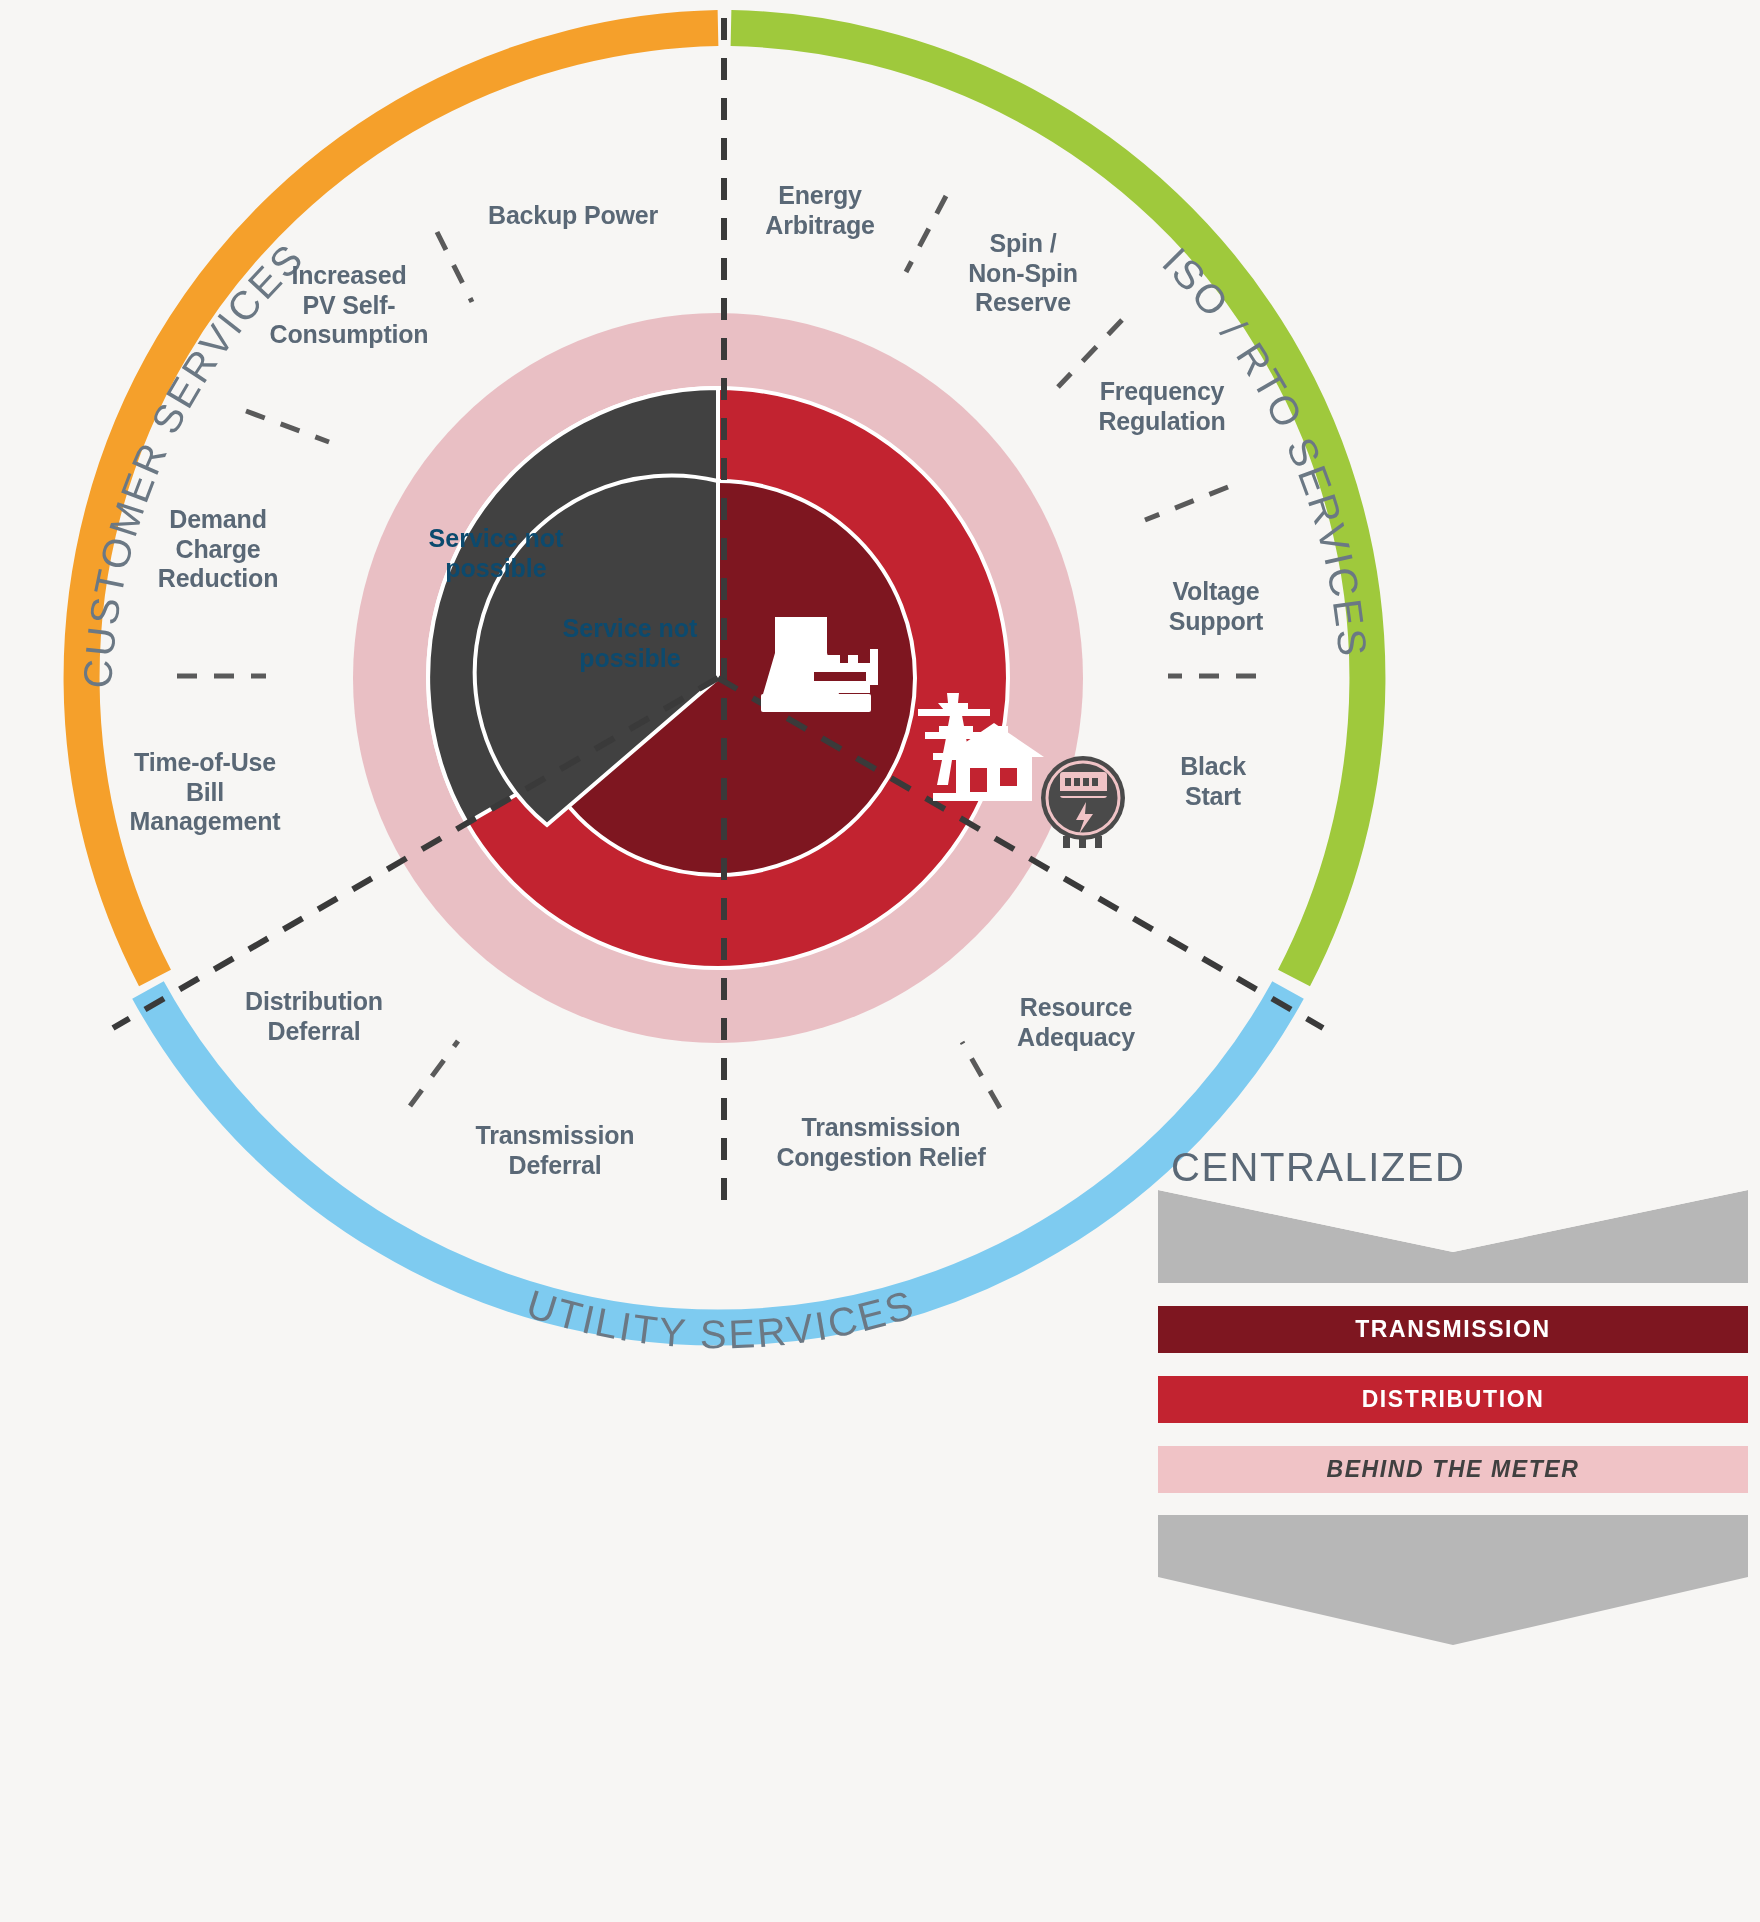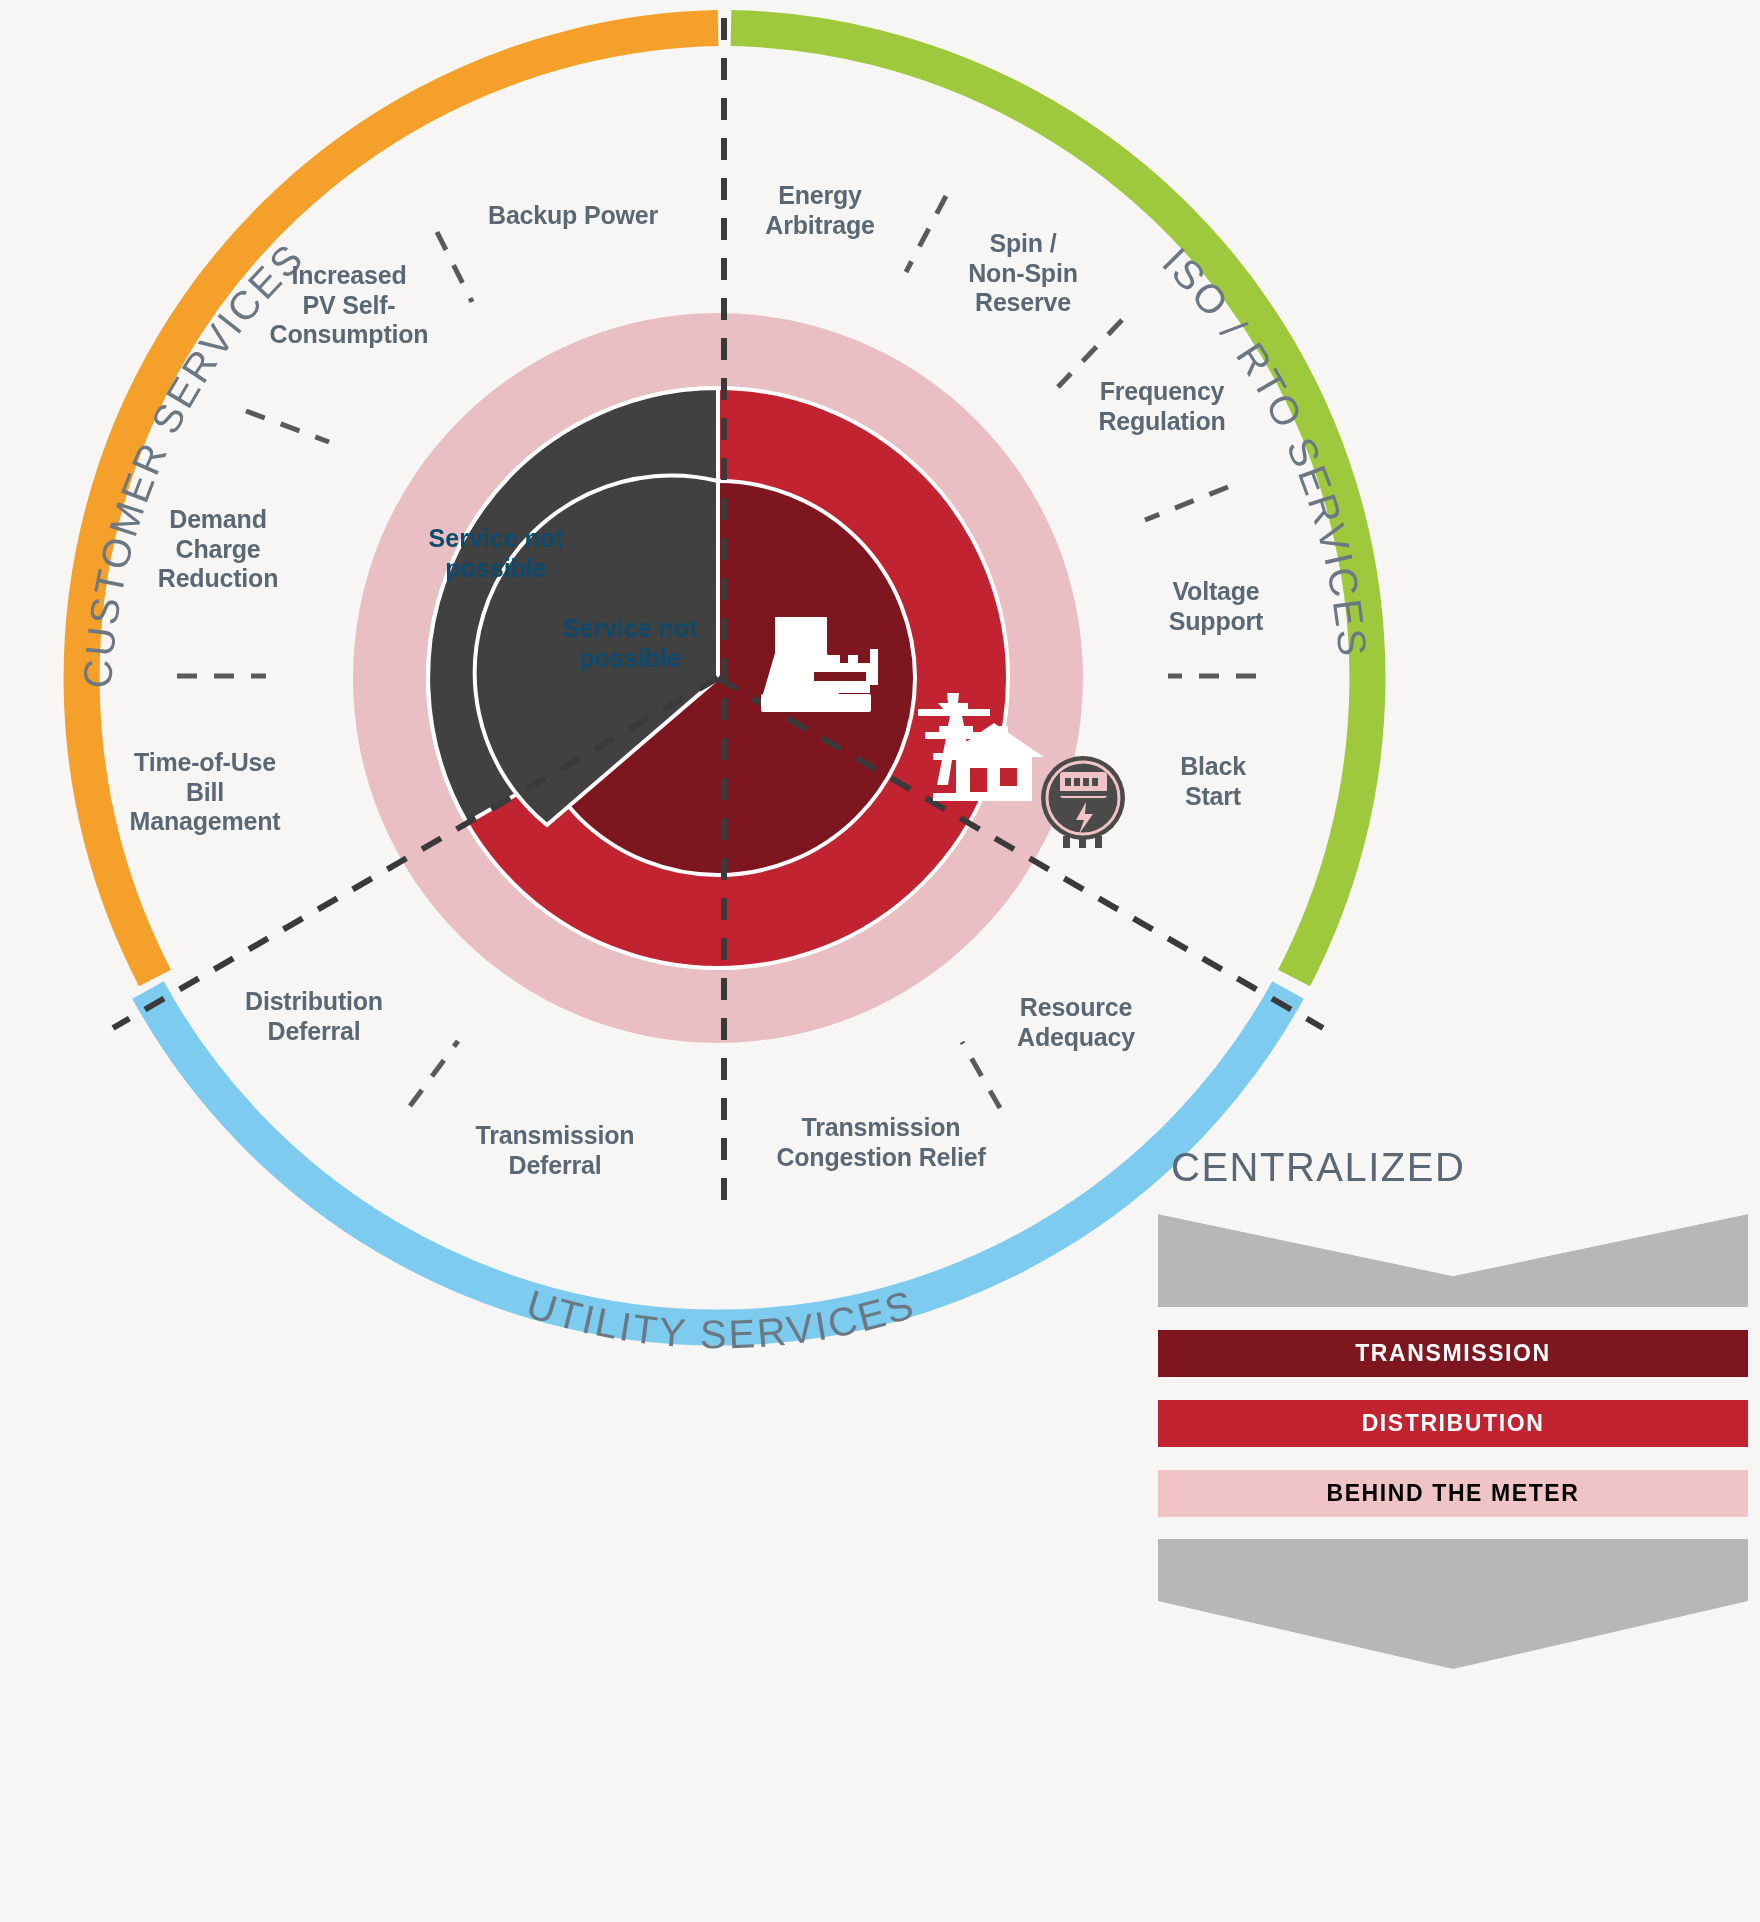--- a/index.html
+++ b/index.html
@@ -34,34 +34,34 @@
   #legend{
     position:absolute;
     left:1145px;top:1145px;
     width:615px;
   }
   .legend-title{
     color:#5a6876;
     font-size:40px;
     letter-spacing:1.5px;
     font-weight:400;
-    margin:0 0 24px 26px;
+    margin:0 0 0 26px;
   }
   .chev{width:590px;display:block;}
   .legend-bar{
     height:47px;
     display:flex;align-items:center;justify-content:center;
     font-size:23px;font-weight:bold;letter-spacing:1.6px;
     margin-top:23px;
     width:590px;
     margin-left:13px;
   }
   .bar-transmission{background:#7e1620;color:#ffffff;}
   .bar-distribution{background:#c22330;color:#ffffff;}
-  .bar-btm{background:#f0c3c6;color:#000000;}
+  .bar-btm{background:#f0c3c6;color:#404040;font-style:italic;}
   .chev-top{margin:0 0 10px 13px;}
   .chev-bot{margin:22px 0 0 13px;}
 </style>
 </head>
 <body>
 
 <svg id="wheel" width="1760" height="1922" viewBox="0 0 1760 1922">
   <defs>
     <path id="arcCustomer" d="M 718 678 m 0 0"></path>
   </defs>

